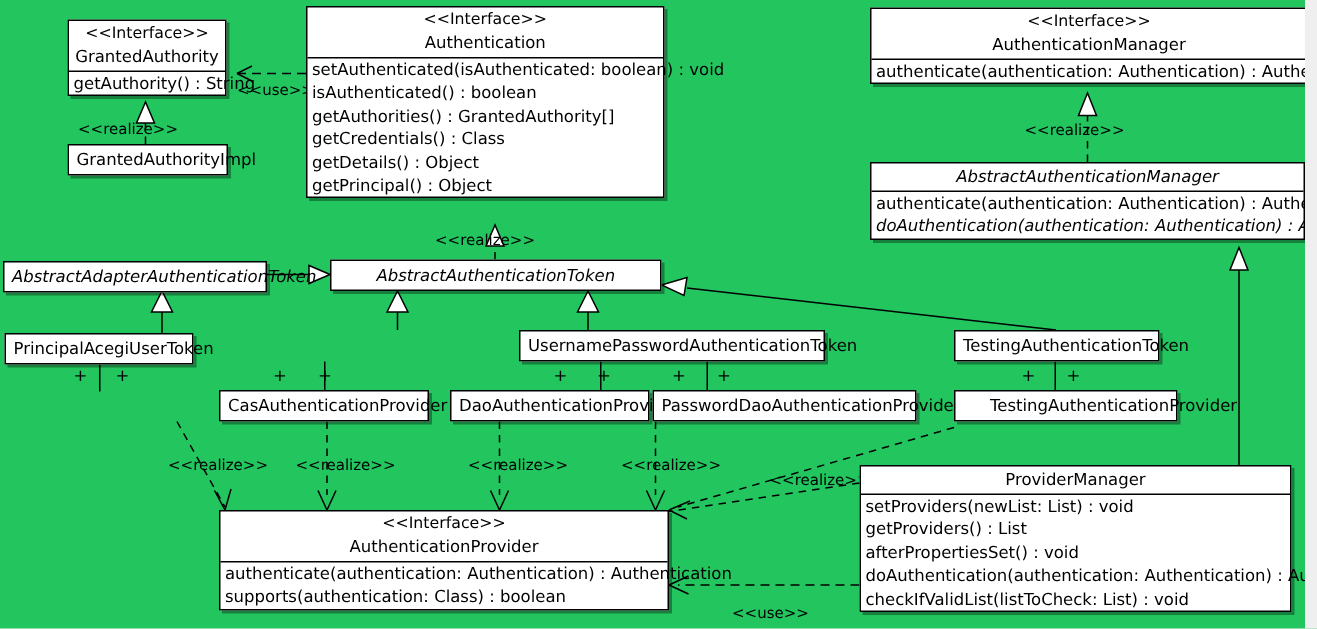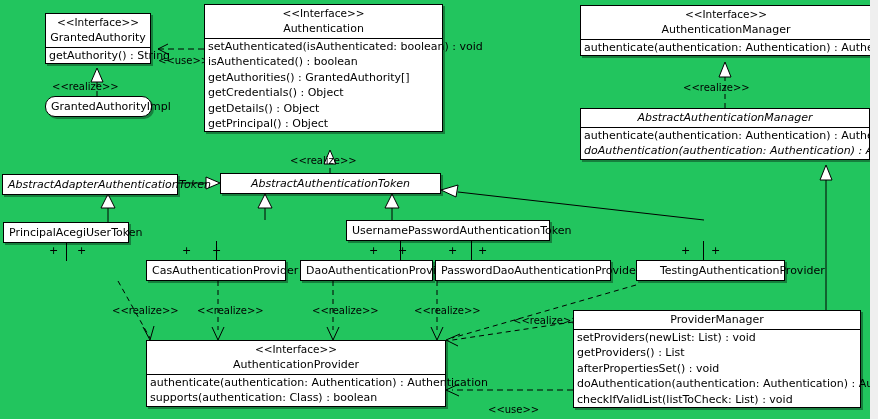--- a/index.html
+++ b/index.html
@@ -173,37 +173,37 @@
     <div class="hdr">
       <span class="stereo">&lt;&lt;Interface&gt;&gt;</span>
       <span class="cname">GrantedAuthority</span>
     </div>
     <div class="sep"></div>
     <div class="ops">
       <div class="op">getAuthority() : String</div>
     </div>
   </div>
 
-  <div class="uml simple" style="left:45px; top:96px; width:107px;border-radius:10px;">
+  <div class="uml simple" style="left:45px; top:96px; width:107px;">
     <div class="hdr">
       <span class="cname">GrantedAuthorityImpl</span>
     </div>
   </div>
 
   <div class="uml" style="left:204px; top:4px; width:239px;">
     <div class="hdr">
       <span class="stereo">&lt;&lt;Interface&gt;&gt;</span>
       <span class="cname">Authentication</span>
     </div>
     <div class="sep"></div>
     <div class="ops">
       <div class="op">setAuthenticated(isAuthenticated: boolean) : void</div>
       <div class="op">isAuthenticated() : boolean</div>
       <div class="op">getAuthorities() : GrantedAuthority[]</div>
-      <div class="op">getCredentials() : Object</div>
+      <div class="op">getCredentials() : Class</div>
       <div class="op">getDetails() : Object</div>
       <div class="op">getPrincipal() : Object</div>
     </div>
   </div>
 
   <div class="uml" style="left:580px; top:5px; width:292px;">
     <div class="hdr">
       <span class="stereo">&lt;&lt;Interface&gt;&gt;</span>
       <span class="cname">AuthenticationManager</span>
     </div>
@@ -242,20 +242,25 @@
     </div>
   </div>
 
 
   <div class="uml simple" style="left:346px; top:220px; width:204px;">
     <div class="hdr">
       <span class="cname">UsernamePasswordAuthenticationToken</span>
     </div>
   </div>
 
+  <div class="uml simple" style="left:636px; top:220px; width:137px;">
+    <div class="hdr">
+      <span class="cname">TestingAuthenticationToken</span>
+    </div>
+  </div>
 
 
   <div class="uml simple" style="left:146px; top:260px; width:140px;">
     <div class="hdr">
       <span class="cname">CasAuthenticationProvider</span>
     </div>
   </div>
 
   <div class="uml simple" style="left:300px; top:260px; width:133px;">
     <div class="hdr">

